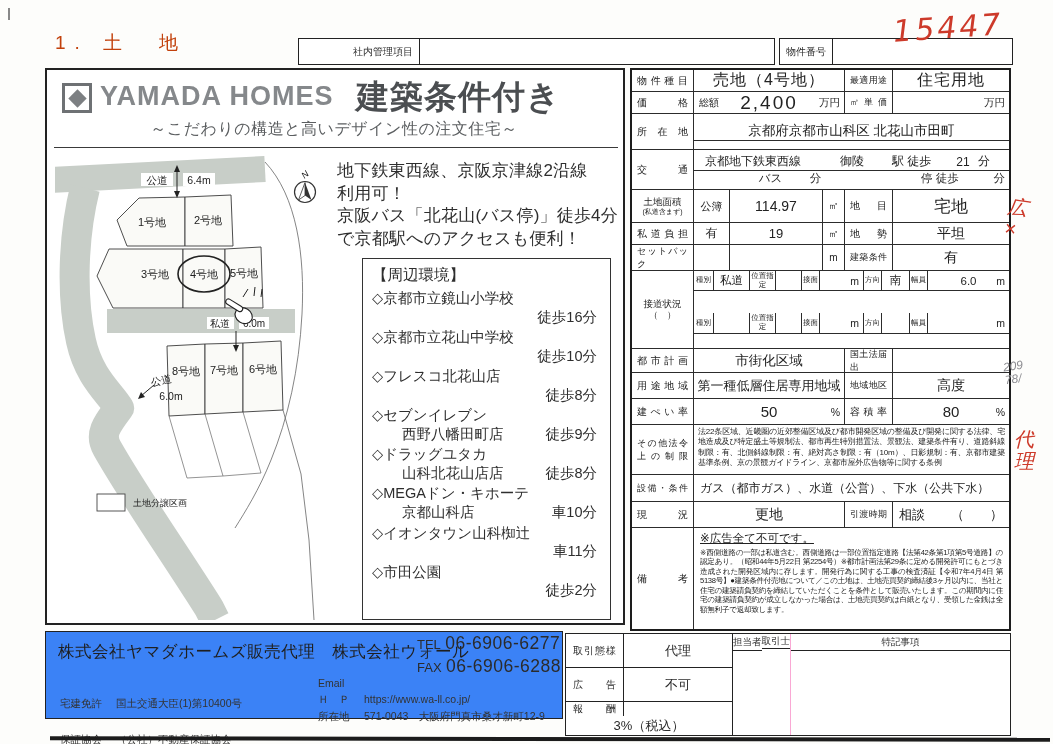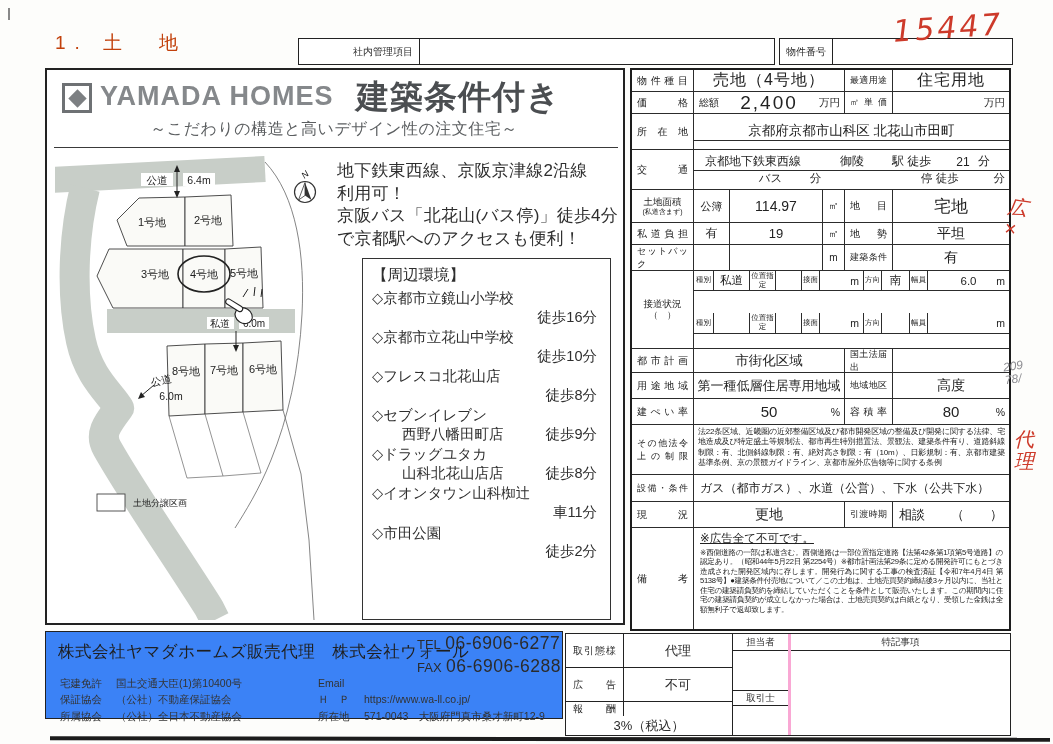--- a/index.html
+++ b/index.html
@@ -71,32 +71,32 @@
   .rem-txt { font-size:7.6px; line-height:1.25; text-align:justify; letter-spacing:-0.3px; }
   .lbl2line { flex:1; text-align:center; font-size:9.5px; line-height:1.2; }
   .lbl2line .nt { font-size:7px; display:block; }
 
   
   .agency-box { left:45px; top:631px; width:518px; height:88px; border:1.7px solid #222; background:#3b82f6; }
   .company { position:absolute; left:12px; top:9px; font-size:16.5px; color:#1f1f1f; letter-spacing:0.5px; }
   .telfax { position:absolute; left:371px; top:0px; line-height:1.3; white-space:nowrap; }
   .tf-l { font-size:13px; } .tf-n { font-size:17.5px; letter-spacing:0.5px; }
   .lic { position:absolute; left:14px; top:43px; font-size:10.5px; line-height:1.55; color:#333; }
-  .lic .row { display:flex; } .lic .k { width:56px; } 
+  .lic .row { display:flex;margin-top:20px; } .lic .k { width:56px; } 
   .cont { position:absolute; left:272px; top:43px; font-size:10.5px; line-height:1.55; color:#333; }
   .cont .row { display:flex; } .cont .k { width:46px; }
 
   .deal { left:565px; top:633px; width:446px; height:103px; border:1.7px solid #222; background:#fff; display:flex; }
   .deal-left { width:167px; border-right:1.6px solid #222; display:flex; flex-direction:column; }
   .deal-row { flex:1; display:flex; border-bottom:1px solid #222; }
   .deal-row:last-child { border-bottom:none;flex-direction:column; }
   .deal-row .k { width:58px; border-right:1px solid #222; display:flex; align-items:center; }
   .deal-row .k span { flex:1; font-size:10px; text-align:justify; text-align-last:justify; padding:0 7px; }
   .deal-row .v { flex:1; display:flex; align-items:center; justify-content:center; font-size:13px; }
-  .deal-mid { width:58px; border-right:3px solid #f9a8d4; display:flex; flex-direction:column; }
+  .deal-mid { width:58px; border-right:1px solid #f9a8d4; display:flex; }
   .dm-h { height:17px; border-bottom:1px solid #222; font-size:9.5px; display:flex; align-items:center; justify-content:center; }
   .dm-sp { height:40px; border-bottom:1px solid #222; }
   .dm-h2 { height:15px; border-bottom:1px solid #222; font-size:9.5px; display:flex; align-items:center; justify-content:center; }
   .dm-sp2 { flex:1; }
   .deal-notes { flex:1; display:flex; flex-direction:column; }
   .dn-h { height:17px; border-bottom:1px solid #222; font-size:9.5px; display:flex; align-items:center; justify-content:center; }
   .dn-b { flex:1; }
 
   .side-red { color:#cd3a2a; font-size:20px; line-height:1.1; font-style:italic; }
   .side-gray { color:#8b8b90; font-size:12px; line-height:1.1; font-style:italic; }
@@ -239,20 +239,27 @@
         <div class="l2">
             <span class="n2">西野八幡田町店</span>
             <span class="t">徒歩9分</span>
           </div>
       </div>
       <div class="env-item">
         <div class="l1"><span>◇</span><span>ドラッグユタカ</span></div>
         <div class="l2">
             <span class="n2">山科北花山店店</span>
             <span class="t">徒歩8分</span>
+          </div>
+      </div>
+      <div class="env-item">
+        <div class="l1"><span>◇</span><span>MEGAドン・キホーテ</span></div>
+        <div class="l2">
+            <span class="n2">京都山科店</span>
+            <span class="t">車10分</span>
           </div>
       </div>
       <div class="env-item">
         <div class="l1"><span>◇</span><span>イオンタウン山科椥辻</span></div>
         <div class="l2">
             <span class="n2"></span>
             <span class="t">車11分</span>
           </div>
       </div>
       <div class="env-item">

